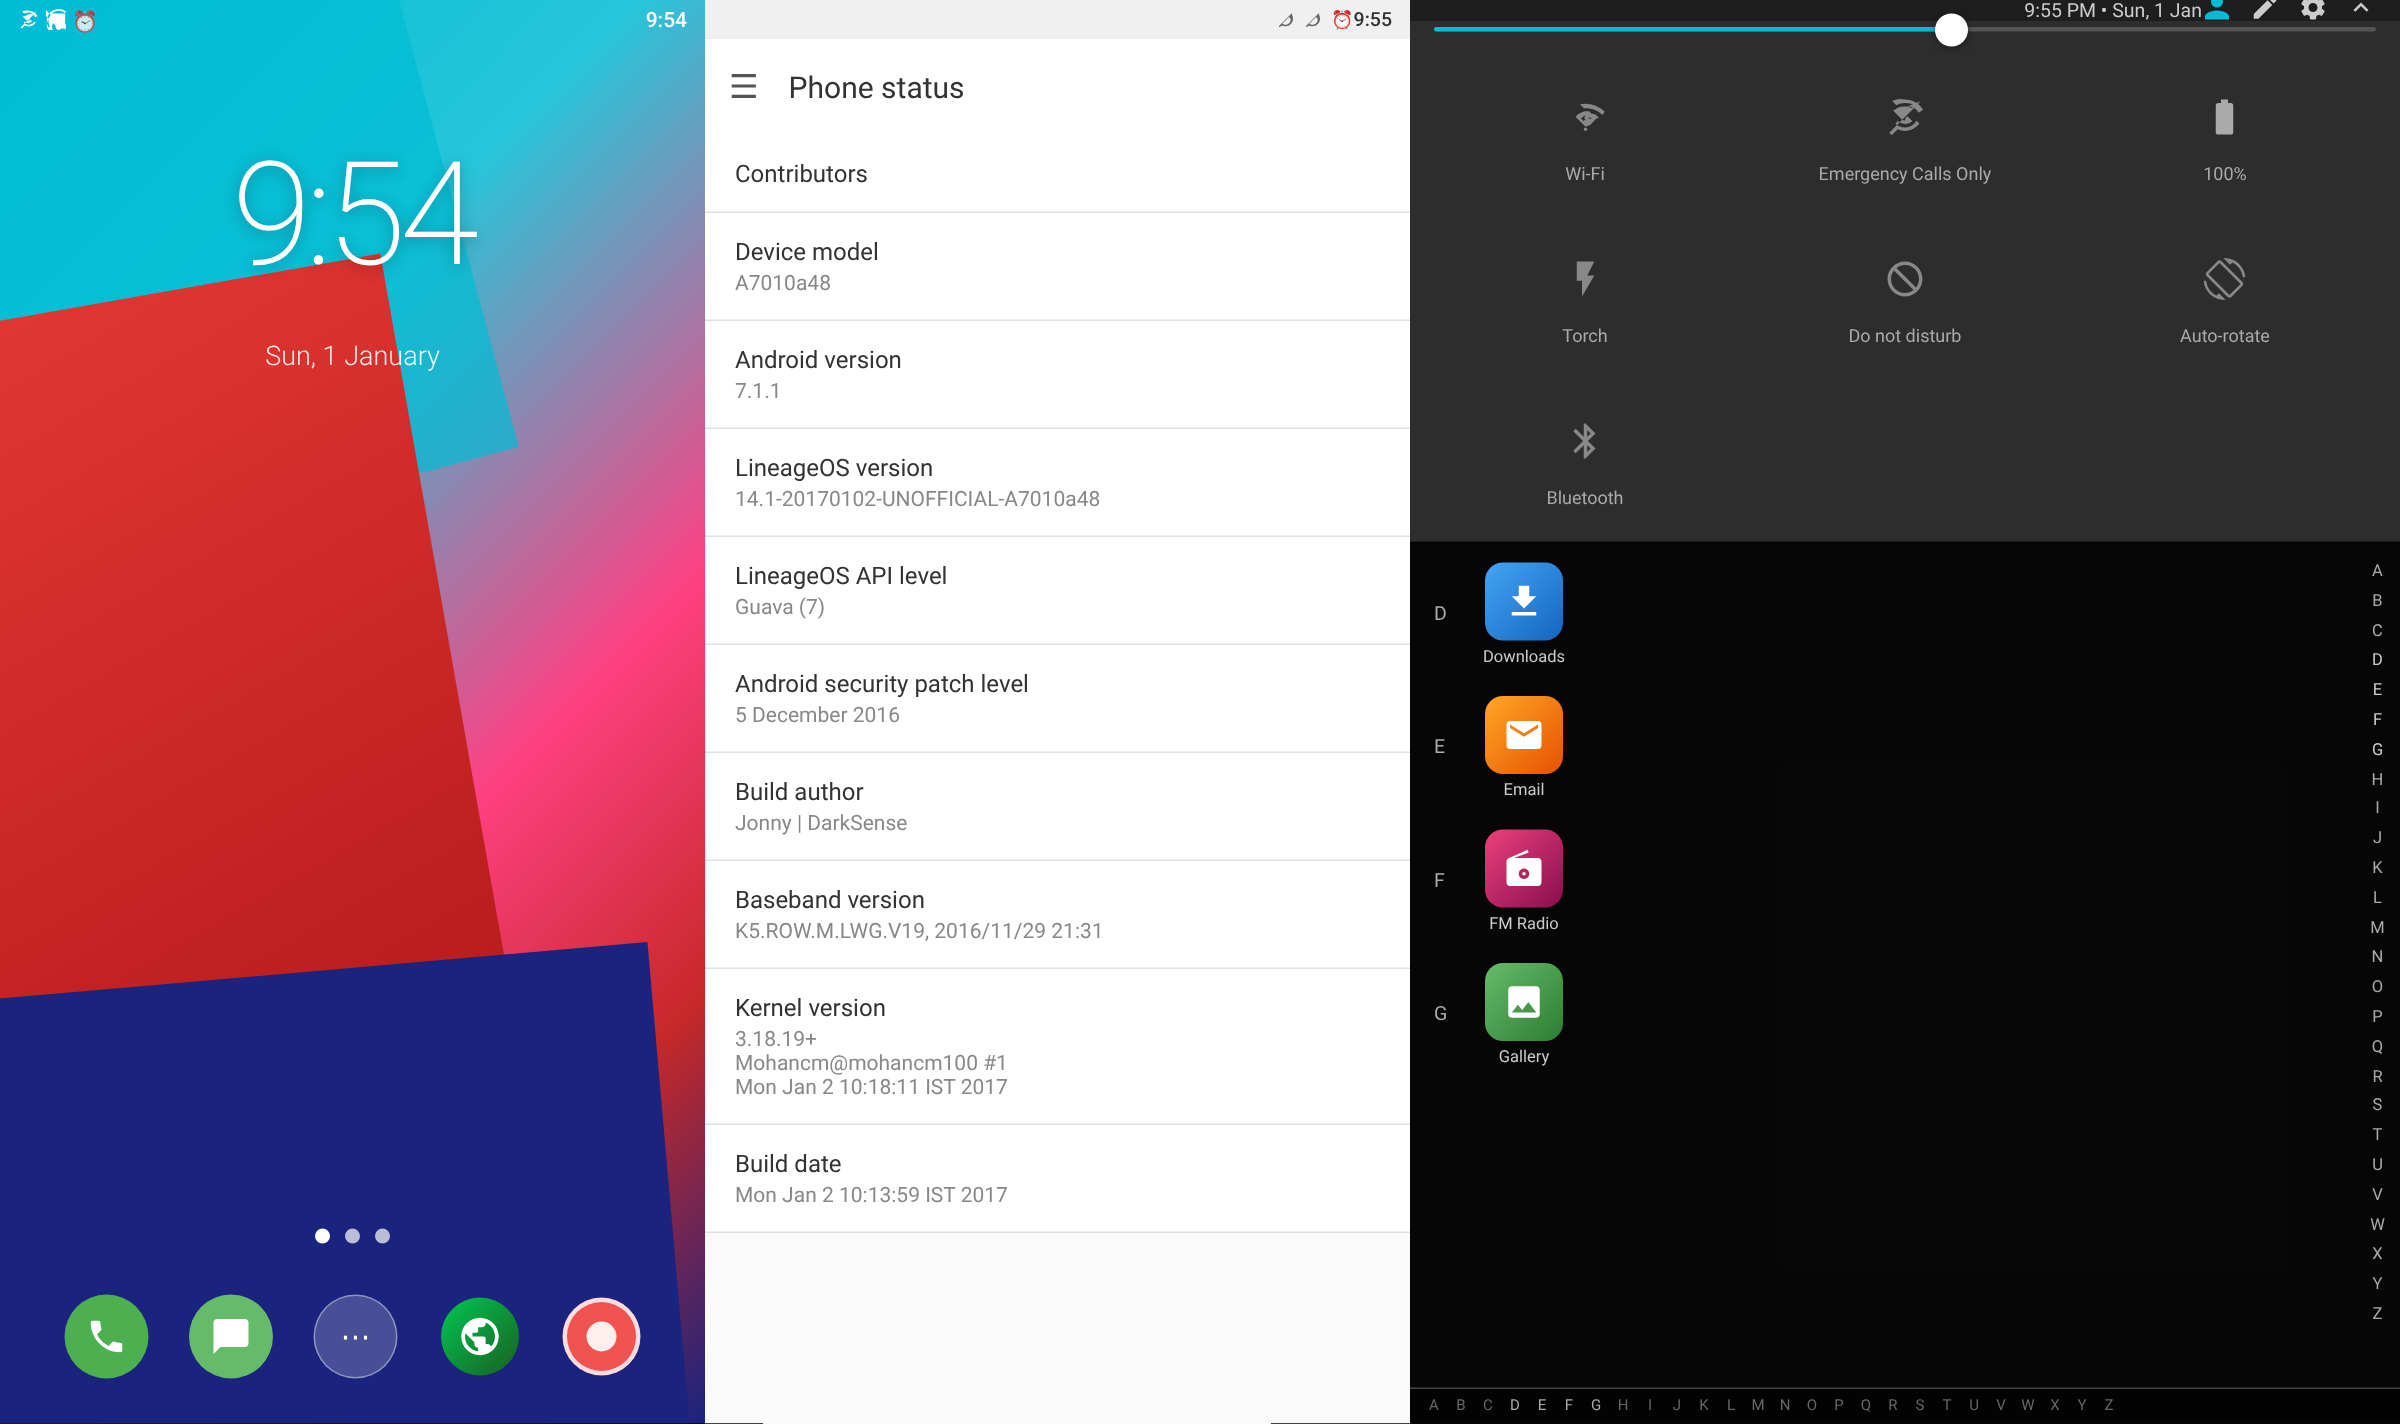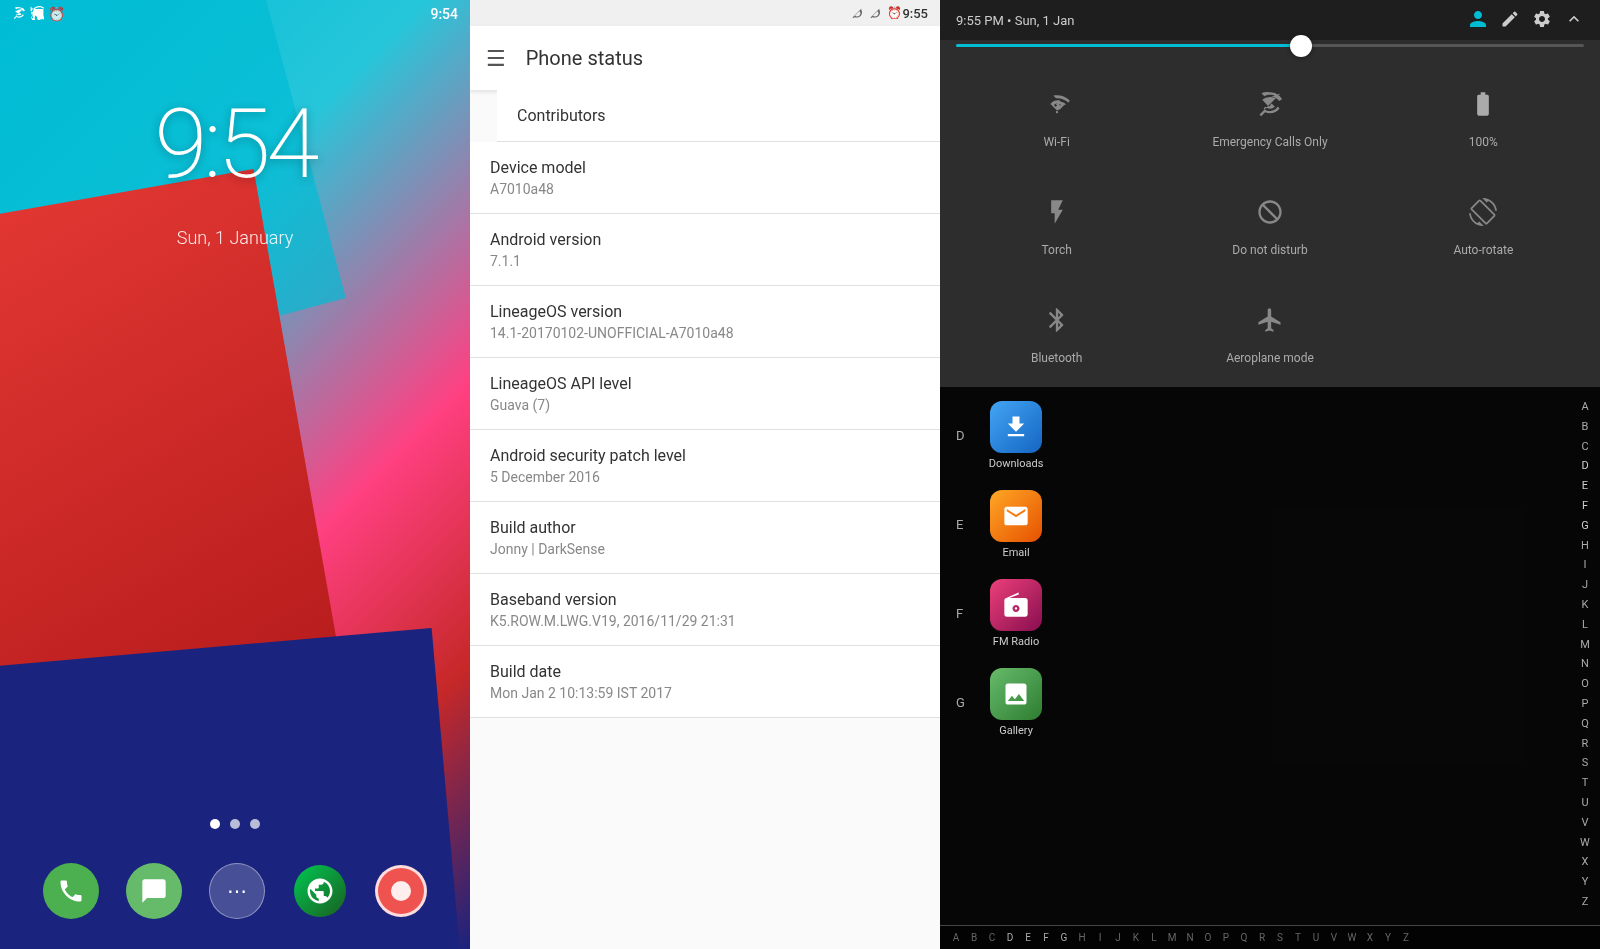--- a/index.html
+++ b/index.html
@@ -132,44 +132,43 @@
     .status-item-value {
       font-size: 14px;
       color: #888;
     }
     .contributors-item {
       padding: 16px 20px;
       border-bottom: 1px solid #e0e0e0;
       background: white;
       font-size: 16px;
       color: #333;
-      margin-left: 27px;
     }
     .phone-status-top-bar {
       height: 26px;
       background: #f0f0f0;
       display: flex; align-items: center; justify-content: flex-end;
       padding: 0 12px;
       font-size: 12px; color: #555;
       flex-shrink: 0;
     }
 
     
     .right-panel {
       width: 660px;
       height: 949px;
       background: #2d2d2d;
       flex-shrink: 0;
       display: flex;
       flex-direction: column;
     }
     .qs-status-bar {
-      height: 40px;
+      height: 14px;
       background: #1e1e1e;
-      display: flex; align-items: center; justify-content: space-between;
+      display: flex; align-items: center; justify-content: flex-end;
       padding: 0 16px;
       color: #ccc;
       font-size: 13px;
     }
     .qs-status-right { display: flex; align-items: center; gap: 12px; }
     .qs-brightness {
       padding: 4px 16px 12px;
       display: flex; align-items: center;
     }
     .brightness-track {
@@ -424,20 +423,26 @@
     <div class="status-item">
       <div class="status-item-label">Build author</div>
       <div class="status-item-value">Jonny | DarkSense</div>
     </div>
 
     <div class="status-item">
       <div class="status-item-label">Baseband version</div>
       <div class="status-item-value">K5.ROW.M.LWG.V19, 2016/11/29 21:31</div>
     </div>
 
+    <div class="status-item">
+      <div class="status-item-label">Kernel version</div>
+      <div class="status-item-value" style="white-space:pre-line;">3.18.19+
+Mohancm@mohancm100 #1
+Mon Jan 2 10:18:11 IST 2017</div>
+    </div>
 
     <div class="status-item">
       <div class="status-item-label">Build date</div>
       <div class="status-item-value">Mon Jan  2 10:13:59 IST 2017</div>
     </div>
   </div>
 </div>
 
 <div class="right-panel">
 
@@ -532,28 +537,20 @@
 
     <div class="qs-tile">
       <div class="qs-tile-icon">
         <svg width="28" height="28" viewBox="0 0 24 24" fill="#888">
             <path d="M17.71 7.71L12 2h-1v7.59L6.41 5 5 6.41 10.59 12 5 17.59 6.41 19 11 14.41V22h1l5.71-5.71-4.3-4.29 4.3-4.29zM13 5.83l1.88 1.88L13 9.59V5.83zm1.88 10.46L13 18.17v-3.76l1.88 1.88z"></path>
           </svg>
       </div>
       <div class="qs-tile-label">Bluetooth</div>
     </div>
 
-    <div class="qs-tile">
-      <div class="qs-tile-icon">
-        <svg width="28" height="28" viewBox="0 0 24 24" fill="#888">
-            <path d="M21 16v-2l-8-5V3.5c0-.83-.67-1.5-1.5-1.5S10 2.67 10 3.5V9l-8 5v2l8-2.5V19l-2 1.5V22l3.5-1 3.5 1v-1.5L13 19v-5.5l8 2.5z"></path>
-          </svg>
-      </div>
-      <div class="qs-tile-label">Aeroplane mode</div>
-    </div>
   </div>
 
   <div class="app-drawer">
     <div class="app-drawer-content">
       <div class="app-drawer-grid">
 
         <div style="display:flex;align-items:center;gap:8px;">
           <span class="app-section-label" style="color:#aaa;font-size:13px;width:20px;">D</span>
           <div class="app-row">
             <div class="app-item">

